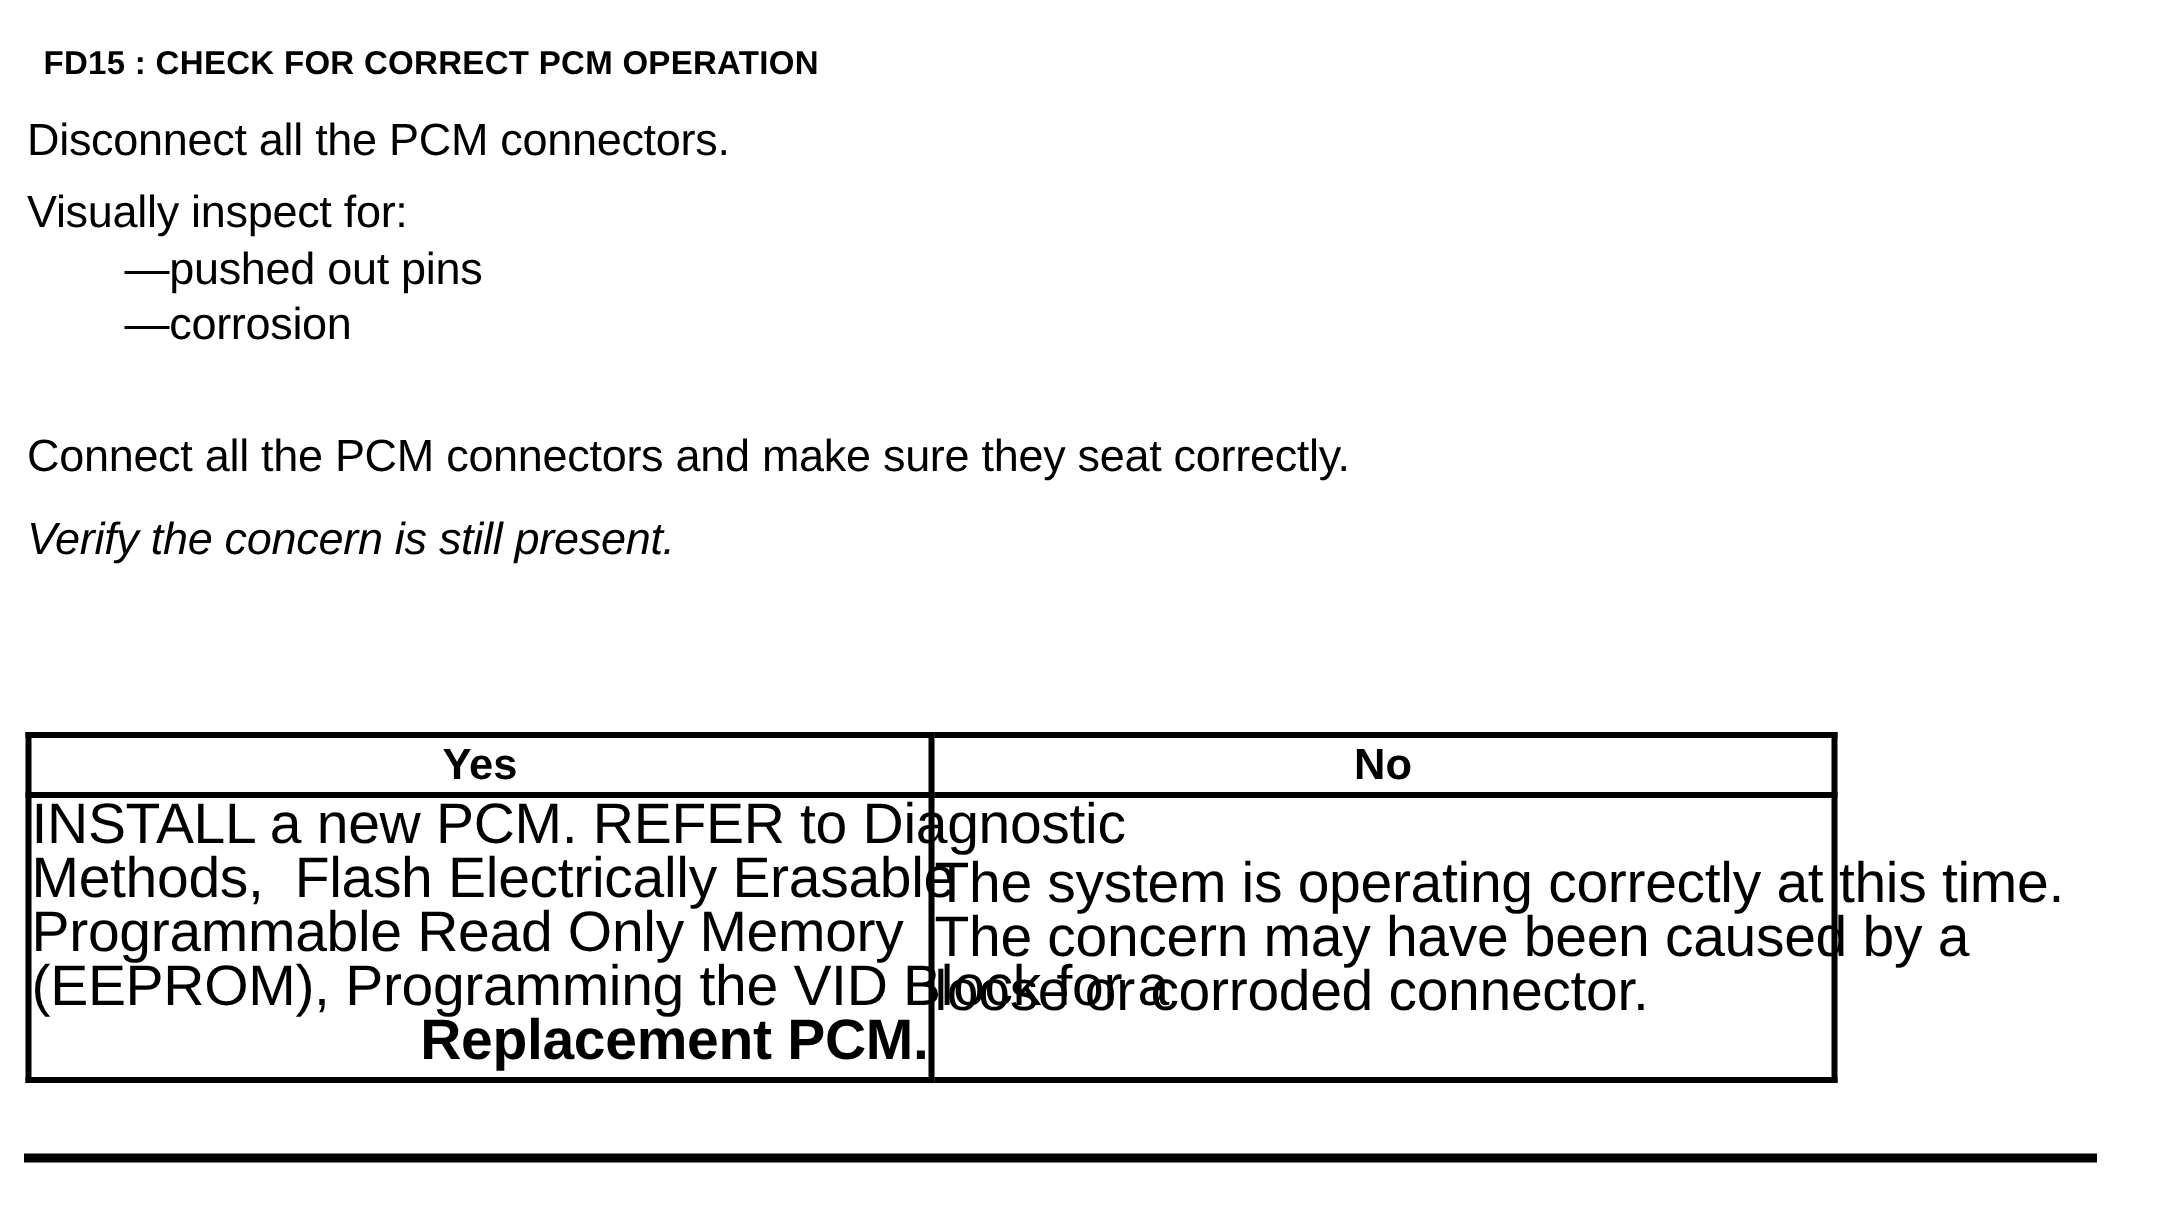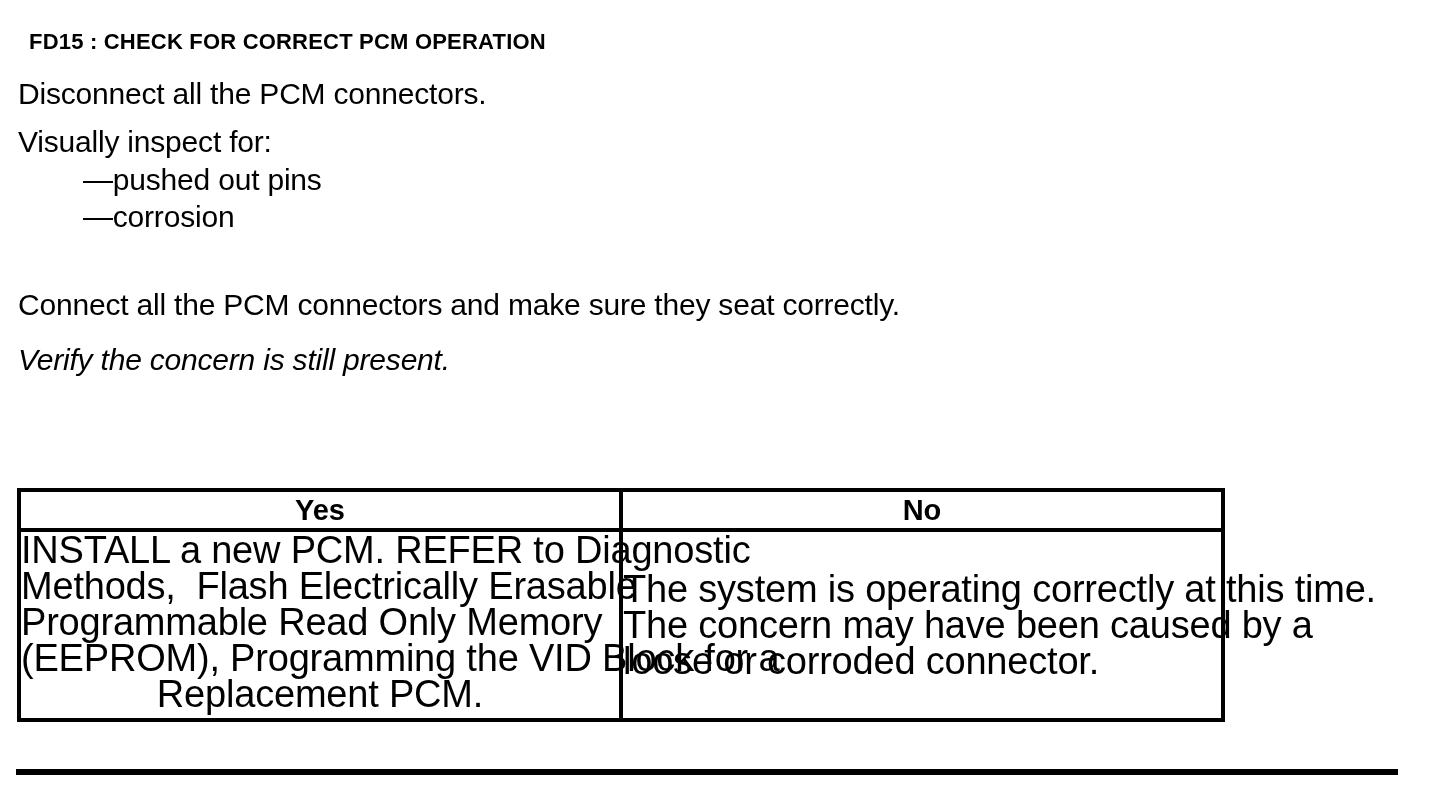--- a/index.html
+++ b/index.html
@@ -67,21 +67,21 @@
     line-height: 36px;
     letter-spacing: -0.2px;
     padding: 0;
   }
   td.yes-cell {
     vertical-align: top;
     text-align: left;
     padding: 2px 2px 0 3px;
   }
   .pre { white-space: pre; }
-  .yes-tail { text-align: center; }
+  .yes-tail { text-align: right; font-weight: bold; }
   td.no-cell {
     vertical-align: middle;
     text-align: left;
     padding-left: 4px;
     line-height: 38px;
   }
   .bottom-rule {
     position: absolute;
     left: 16px;
     top: 769px;

